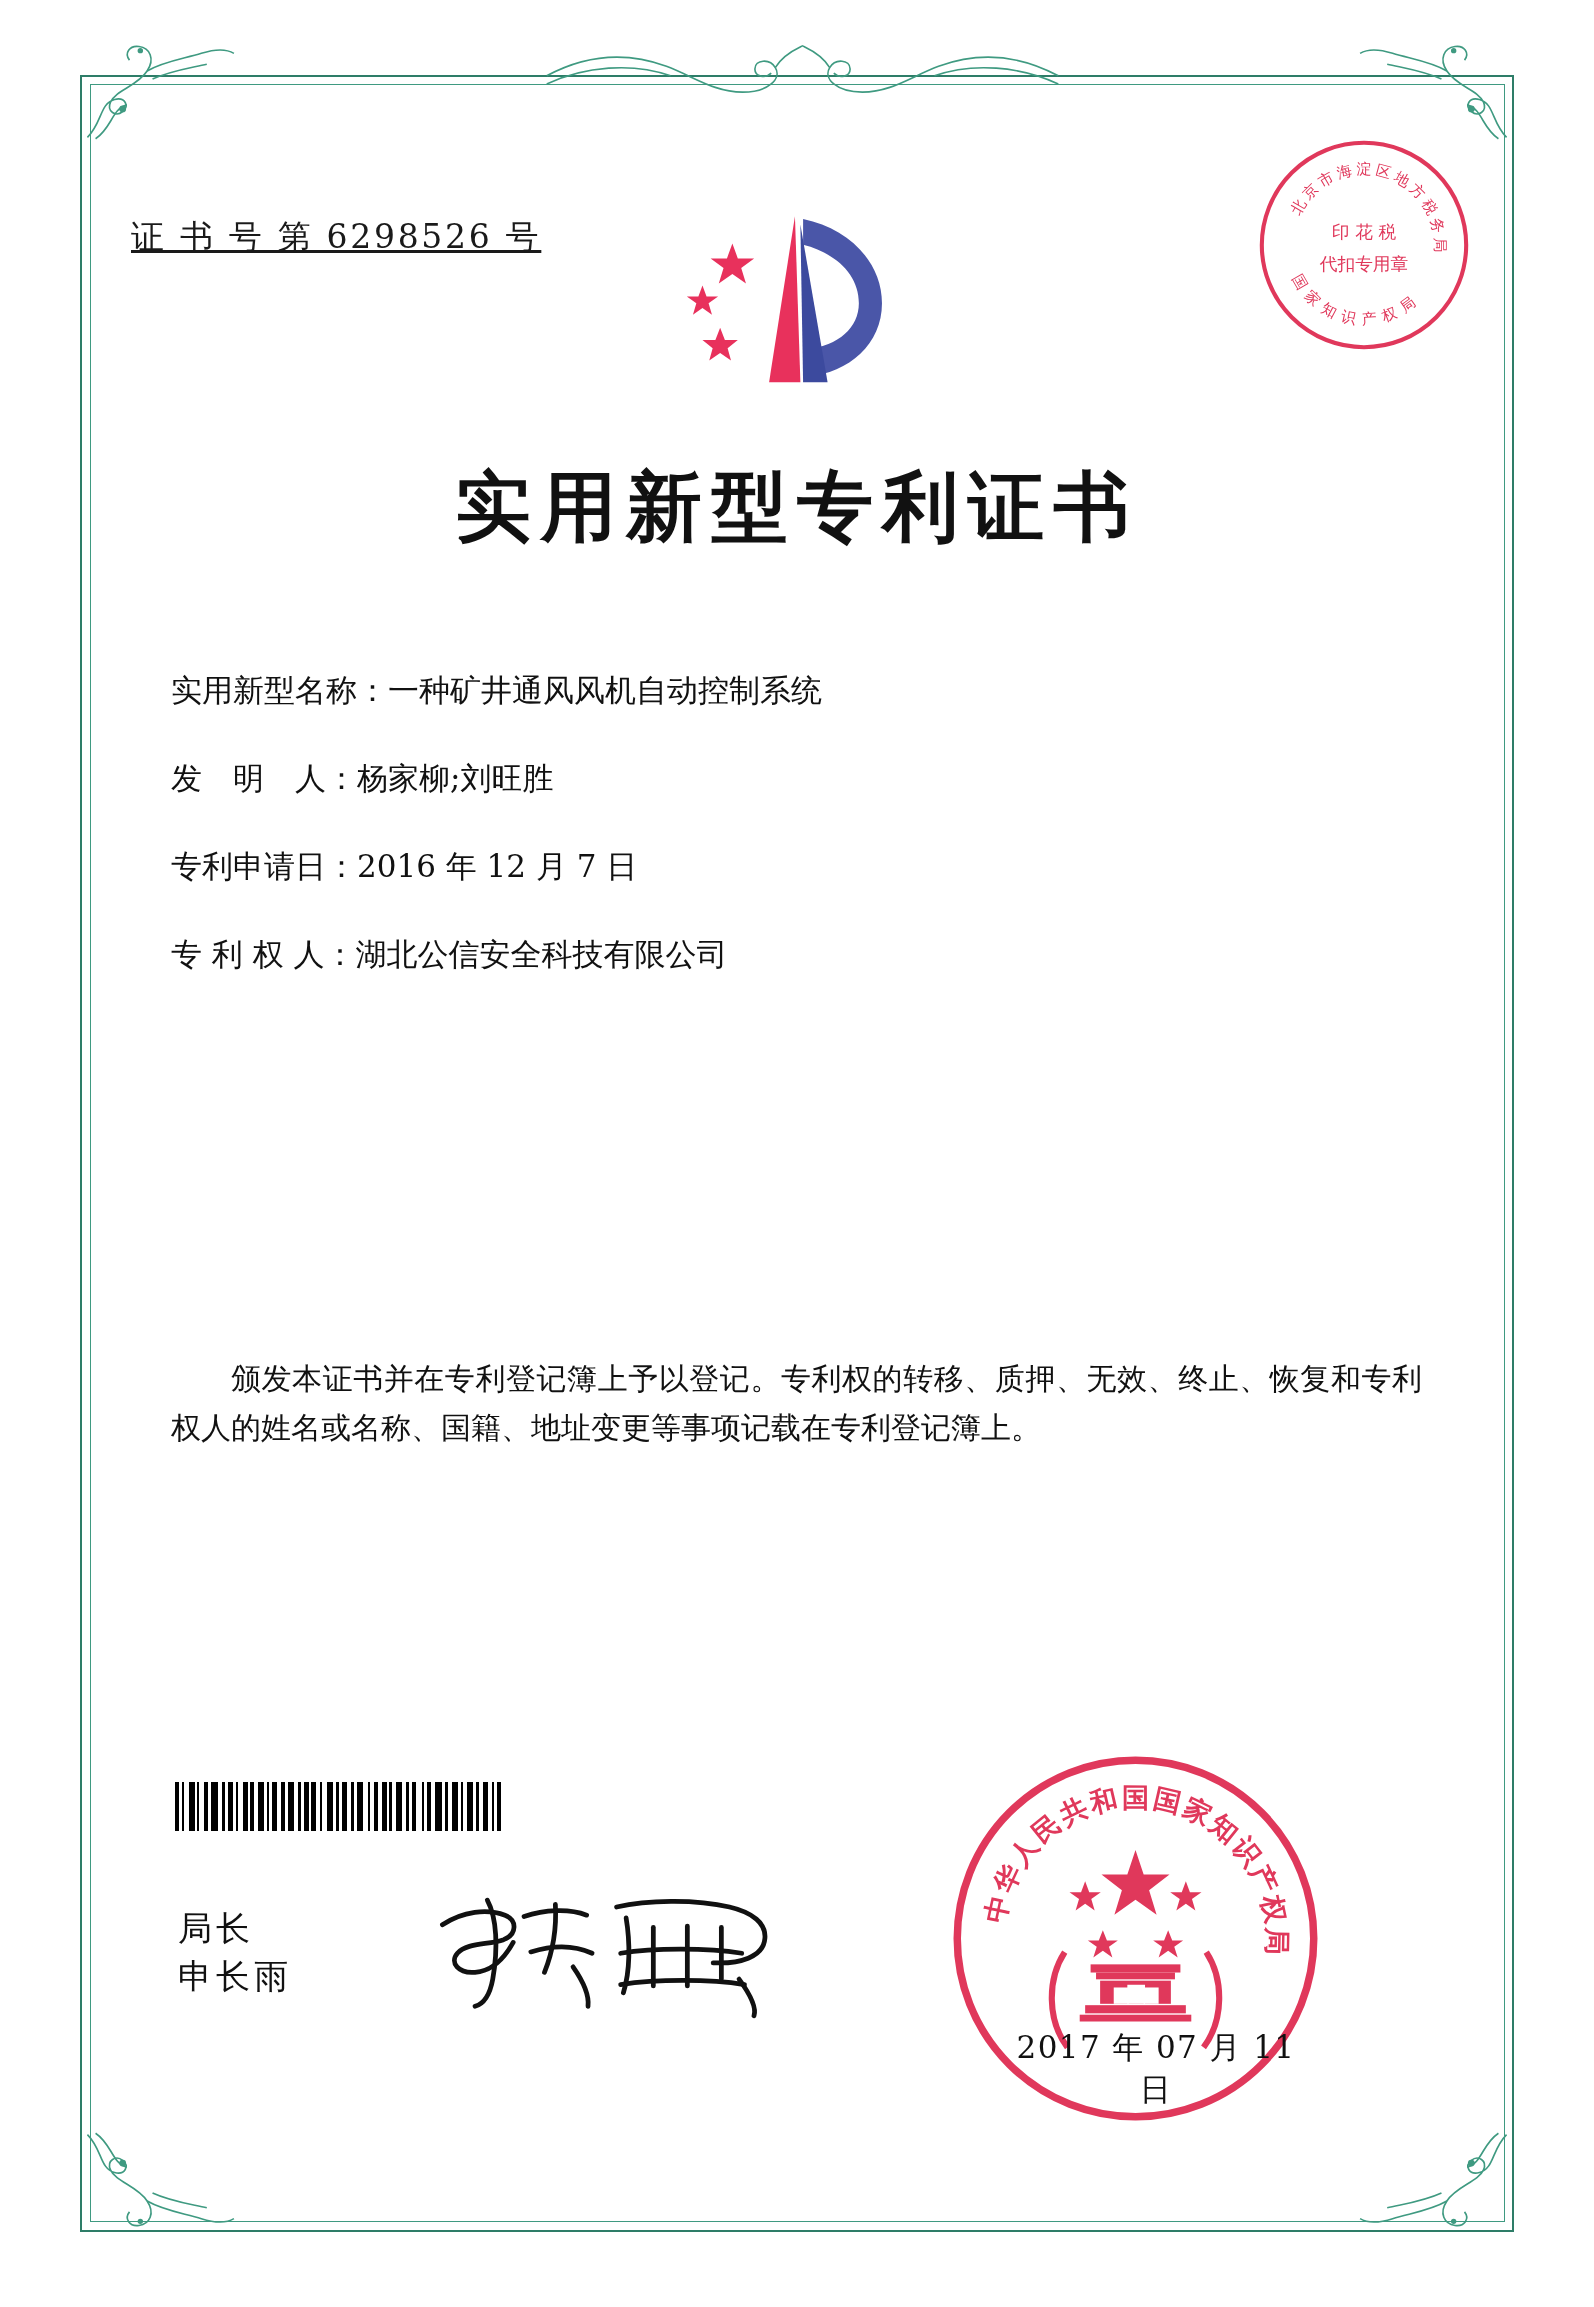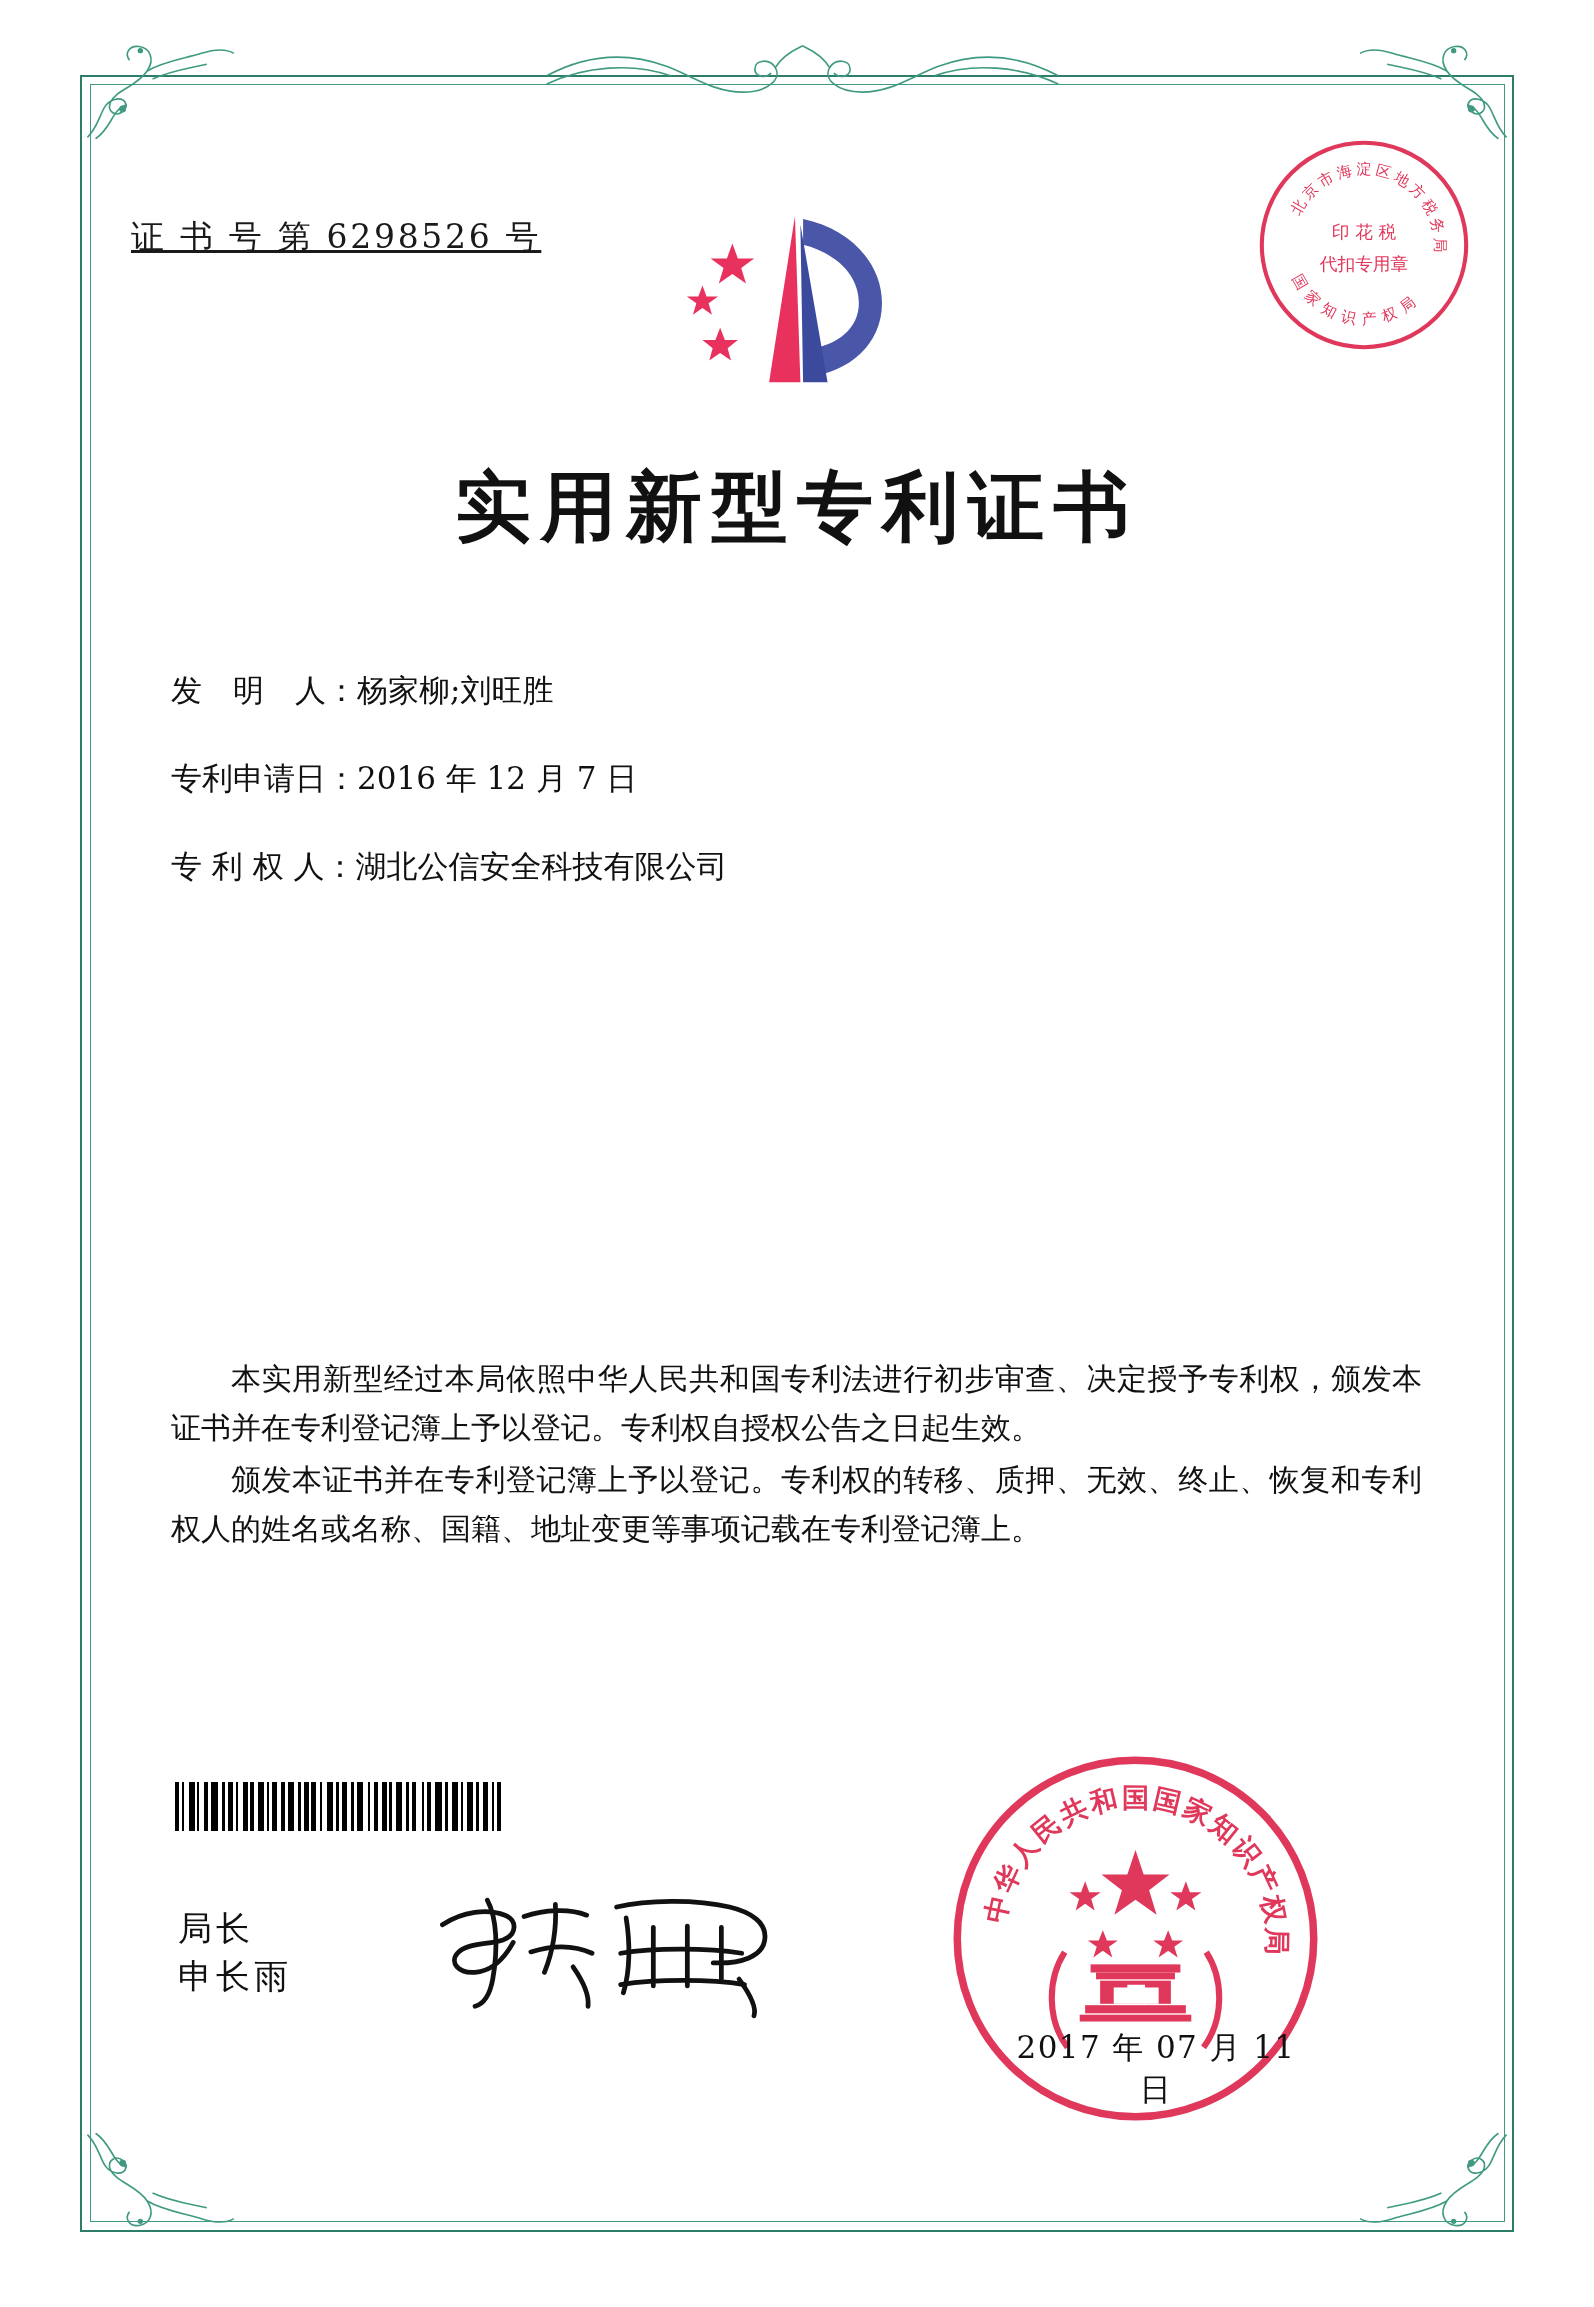--- a/index.html
+++ b/index.html
@@ -308,32 +308,34 @@
       </g>
       <text x="160" y="150" text-anchor="middle" fill="#e0385b" font-family="DejaVu Serif, serif" font-size="26">印 花 税</text>
       <text x="160" y="196" text-anchor="middle" fill="#e0385b" font-family="DejaVu Serif, serif" font-size="26">代扣专用章</text>
     </svg>
   </div>
 
   <div class="main-title">实用新型专利证书</div>
 
   <div class="fields">
     <div class="field-row">
+      <span class="field-label">实用新型名称：</span><span class="field-value">一种矿井通风风机自动控制系统</span>
+    </div>
+    <div class="field-row">
       <span class="field-label">发　明　人：</span><span class="field-value">杨家柳;刘旺胜</span>
     </div>
     <div class="field-row">
       <span class="field-label">专利申请日：</span><span class="field-value">2016 年 12 月 7 日</span>
     </div>
     <div class="field-row">
       <span class="field-label">专 利 权 人：</span><span class="field-value">湖北公信安全科技有限公司</span>
     </div>
   </div>
 
   <div class="body-text">
-    <p>本实用新型经过本局依照中华人民共和国专利法进行初步审查、决定授予专利权，颁发本证书并在专利登记簿上予以登记。专利权自授权公告之日起生效。</p>
     <p>颁发本证书并在专利登记簿上予以登记。专利权的转移、质押、无效、终止、恢复和专利权人的姓名或名称、国籍、地址变更等事项记载在专利登记簿上。</p>
   </div>
 
   <div class="barcode">
     <i style="width:4.1px"></i>
       <i style="width:3.4px;background:transparent"></i>
     <i style="width:2px"></i>
       <i style="width:4.1px;background:transparent"></i>
     <i style="width:6.1px"></i>
       <i style="width:2.7px;background:transparent"></i>

